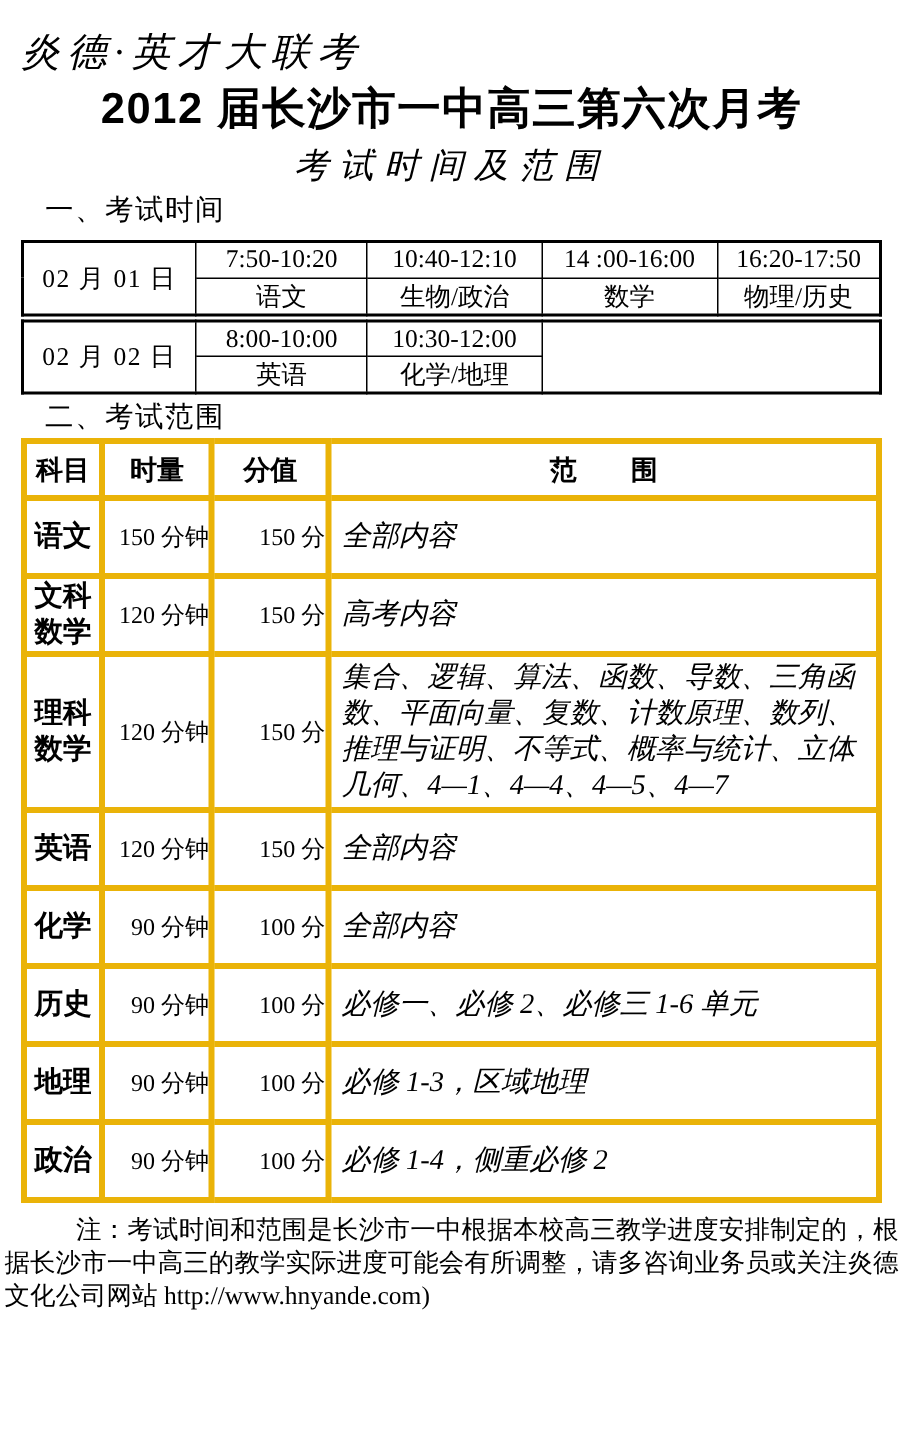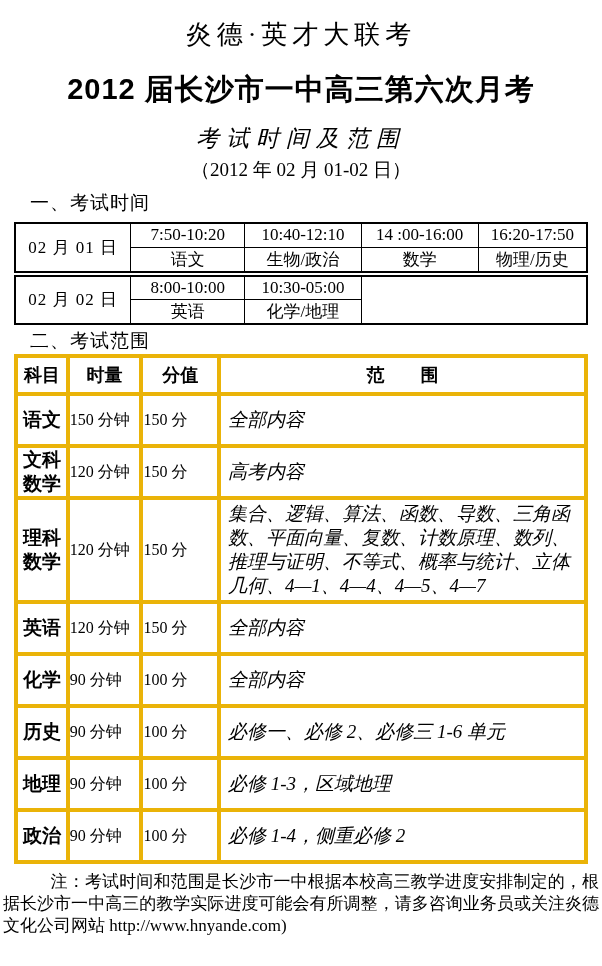--- a/index.html
+++ b/index.html
@@ -8,33 +8,33 @@
     width: 602px; height: 966px;
     margin: 0 auto;
     overflow: hidden;
     color: #000;
     font-family: "Liberation Serif", "DejaVu Serif", serif;
   }
   .page { padding: 18px 14px 0 14px; }
 
   
   .brand {
-    text-align: center;
     font-family: "Liberation Serif", "DejaVu Serif", serif;
+    font-style: italic;
     font-size: 26px; line-height: 34px;
     letter-spacing: 5px;
-    margin-bottom: 18px;
+    margin-bottom: 2px;
   }
   .main-title {
     text-align: center;
     font-family: "Liberation Sans", "DejaVu Sans", sans-serif;
     font-weight: bold;
     font-size: 29px; line-height: 38px;
     letter-spacing: 1px;
-    margin-bottom: 14px;
+    margin-bottom: 2px;
   }
   .sub-title {
     text-align: center;
     font-style: italic;
     font-size: 23px; line-height: 33px;
     letter-spacing: 7px;
     margin-bottom: 1px;
   }
   .date-range {
     text-align: center;
@@ -82,21 +82,21 @@
   .t2 td.subject {
     font-family: "Liberation Sans", "DejaVu Sans", sans-serif;
     font-weight: bold;
     font-size: 19px;
     text-align: center;
     white-space: pre-line;
     line-height: 24px;
   }
   .t2 td.duration, .t2 td.score {
     font-size: 16px;
-    text-align: left;
+    text-align: right;
   }
   .t2 td.scope {
     font-style: italic;
     font-size: 19px;
     line-height: 24px;
     padding: 2px 8px 2px 7px;
     text-align: left;
   }
 
   
@@ -109,21 +109,20 @@
   }
 </style>
 </head>
 <body>
 
 <div class="page">
 
   <div class="brand">炎德·英才大联考</div>
   <div class="main-title">2012 届长沙市一中高三第六次月考</div>
   <div class="sub-title">考试时间及范围</div>
-  <div class="date-range">（2012 年 02 月 01-02 日）</div>
 
   <div class="sec-heading">一、考试时间</div>
 
   <table class="t1">
     <colgroup>
         <col style="width:20.2%">
         <col style="width:20%">
         <col style="width:20.3%">
         <col style="width:20.5%">
         <col style="width:19%">
@@ -150,21 +149,21 @@
         <col style="width:20.2%">
         <col style="width:20%">
         <col style="width:20.3%">
         <col style="width:20.5%">
         <col style="width:19%">
       </colgroup>
     <tbody>
         <tr>
       <td rowspan="2" class="date-cell">02 月 02 日</td>
       <td>8:00-10:00</td>
-      <td>10:30-05:00</td>
+      <td>10:30-12:00</td>
       <td colspan="2" rowspan="2" class="empty-cell"></td>
     </tr>
     <tr>
       <td>英语</td>
       <td>化学/地理</td>
     </tr>
   </tbody>
     </table>
 
   <div class="sec-heading second">二、考试范围</div>

